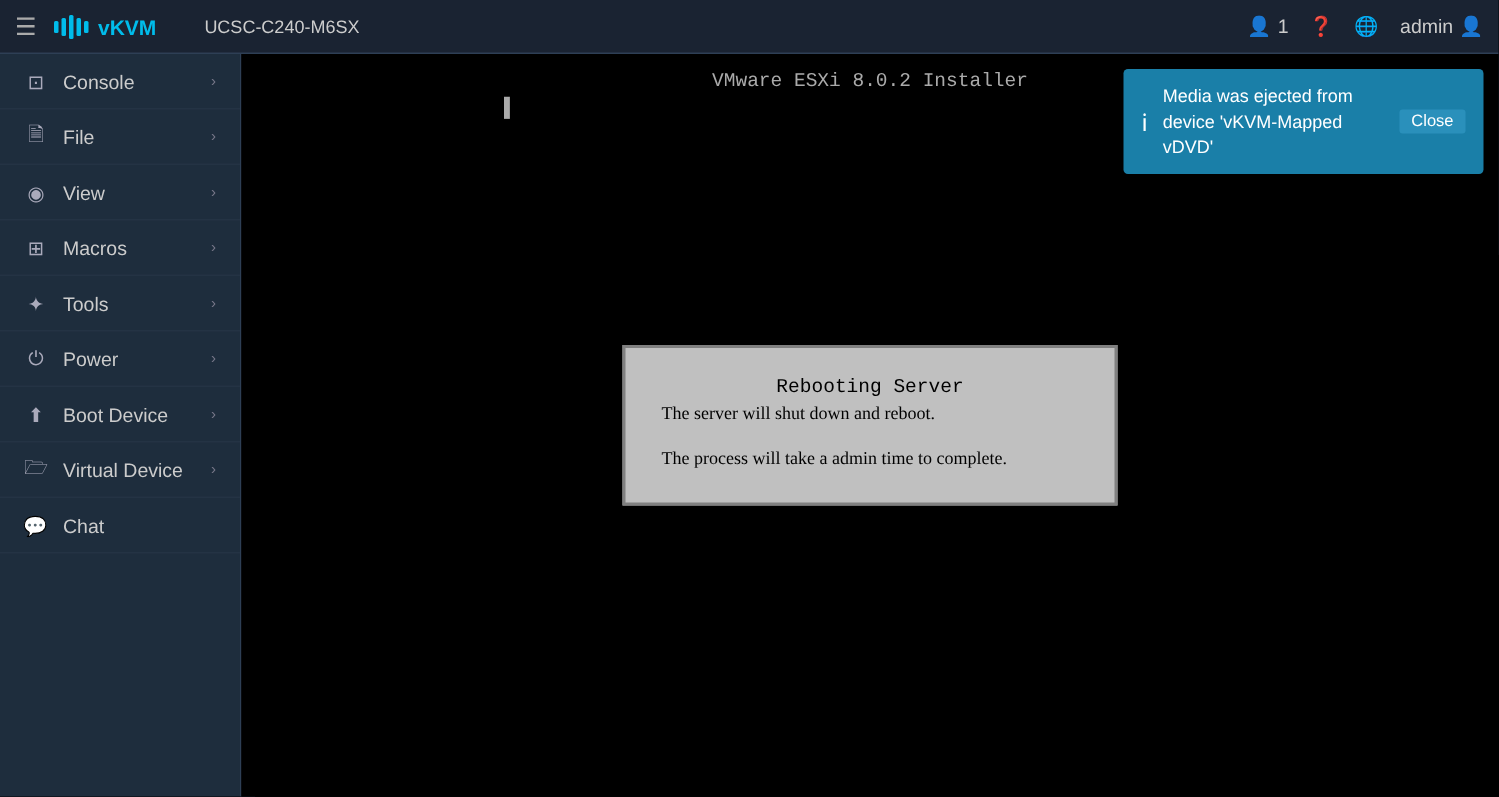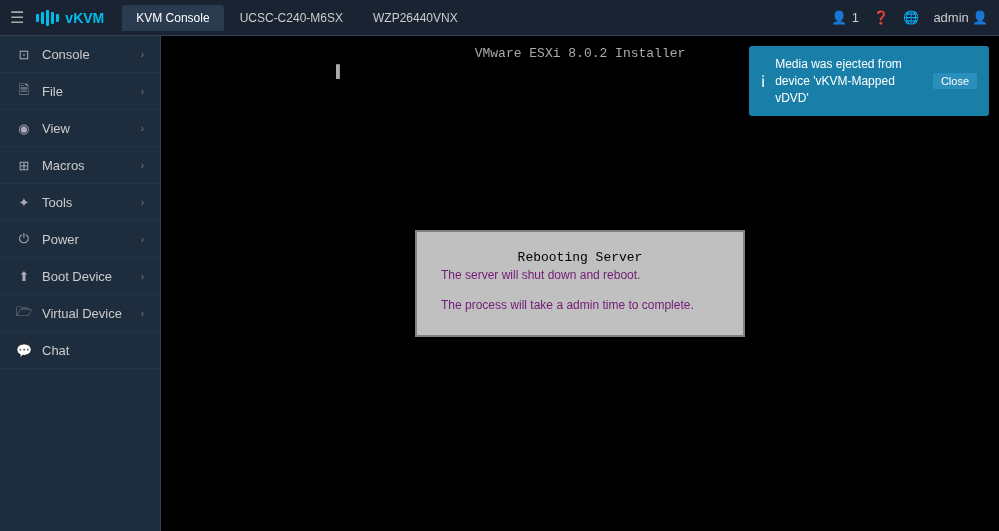--- a/index.html
+++ b/index.html
@@ -156,23 +156,23 @@
       width: 330px;
       text-align: center;
     }
     .reboot-dialog-title {
       font-family: 'Courier New', monospace;
       font-size: 13px;
       color: #000;
       font-weight: normal;
     }
     .reboot-dialog-text {
-      font-family: Liberation Sans, sans-serif;
+      font-family: Liberation Serif, serif;
       font-size: 12px;
-      color: #701a75;
+      color: #000000;
       line-height: 1.8;
       text-align: left;
     }
 
     
     .notification {
       position: absolute;
       top: 10px;
       right: 10px;
       background: #1a7fa8;
@@ -227,23 +227,21 @@
     <div class="cisco-logo">
       <div class="cisco-bar" style="height:8px;"></div>
       <div class="cisco-bar" style="height:12px;"></div>
       <div class="cisco-bar" style="height:16px;"></div>
       <div class="cisco-bar" style="height:12px;"></div>
       <div class="cisco-bar" style="height:8px;"></div>
     </div>
     <span>vKVM</span>
   </div>
   <div class="header-tabs">
-    <button class="header-tab active">KVM Console</button>
     <button class="header-tab">UCSC-C240-M6SX</button>
-    <button class="header-tab">WZP26440VNX</button>
   </div>
   <div class="header-right">
     <div class="header-right-item">
       <span>👤</span>
       <span>1</span>
     </div>
     <div class="header-right-item">
       <span>❓</span>
     </div>
     <div class="header-right-item">

